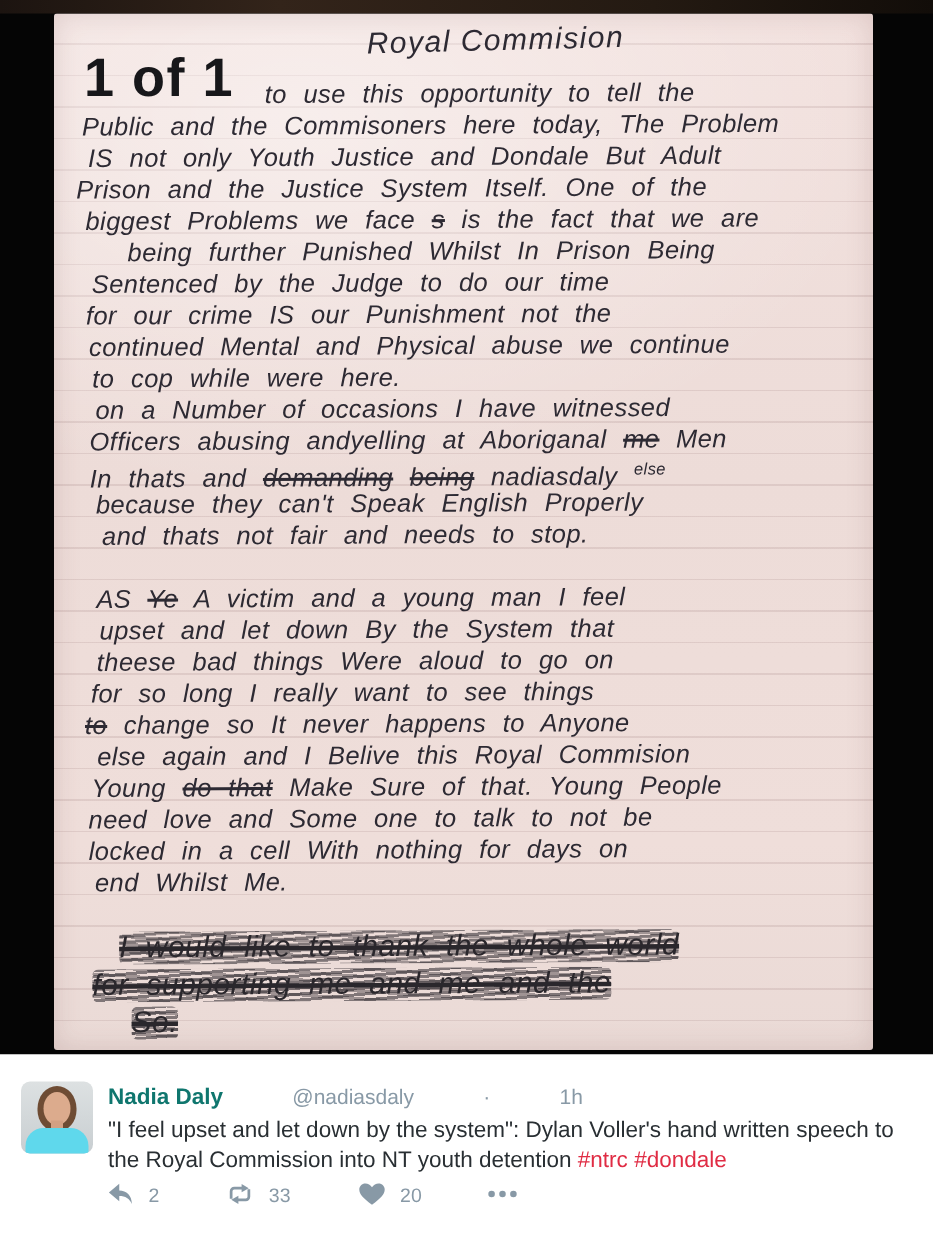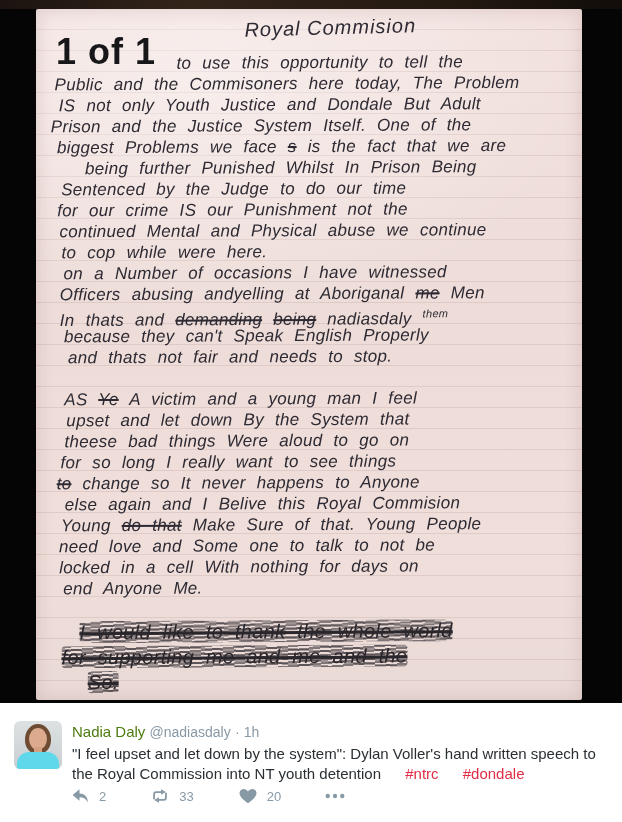--- a/index.html
+++ b/index.html
@@ -42,26 +42,26 @@
             overflow:hidden; background:linear-gradient(180deg,#dde1e2,#c8ced1); }
   .avatar .hair { position:absolute; left:11px; top:3px; width:26px; height:30px;
                   border-radius:50% 50% 46% 46%; background:#6e4c34; }
   .avatar .face { position:absolute; left:15px; top:7px; width:18px; height:22px;
                   border-radius:50%; background:#dcab8d; }
   .avatar .neck { position:absolute; left:20px; top:26px; width:8px; height:8px; background:#d3a083; }
   .avatar .torso { position:absolute; left:3px; top:31px; width:42px; height:20px;
                    border-radius:12px 12px 0 0; background:#5fd8ec; }
 
   .tweet-header { position:absolute; left:72px; top:20px; font-size:15px; white-space:nowrap; }
-  .author { font-weight:normal; color:#4d7c0f;margin-top:16px; }
-  .meta { color:#8899a6; font-size:14px; }
+  .author { font-weight:bold; color:#0f766e;margin-top:16px; }
+  .meta { color:#8899a6; font-size:14px;margin-left:42px; }
 
   .tweet-text { position:absolute; left:72px; top:41px; width:540px; font-size:15px;
                 line-height:20px; color:#292f33; }
-  .hashtag { color:#e02c44;margin-left:20px; }
+  .hashtag { color:#e02c44; }
 
   .actions { position:absolute; left:70px; top:85px; display:flex; align-items:center;
              color:#8899a6; }
   .action { display:flex; align-items:center; margin-right:44px; cursor:pointer; }
   .action .ico { width:20px; height:16px; margin-right:9px; color:#8899a6; }
   .action .cnt { font-size:13px; color:#8899a6; }
   .ico svg { display:block; width:100%; height:100%; }
 </style>
 </head>
 <body>
@@ -79,34 +79,34 @@
             <div class="hw-line" style="padding-left: 10px;"><span>IS not only Youth Justice and Dondale But Adult</span> </div>
             <div class="hw-line" style="padding-left: 2px;"><span>Prison and the Justice System Itself. One of the</span> </div>
             <div class="hw-line" style="padding-left: 8px;"><span>biggest Problems we face</span> <span class="struck">s</span> <span>is the fact that we are</span> </div>
             <div class="hw-line" style="padding-left: 36px;"><span>being further Punished Whilst In Prison Being</span> </div>
             <div class="hw-line" style="padding-left: 12px;"><span>Sentenced by the Judge to do our time</span> </div>
             <div class="hw-line" style="padding-left: 8px;"><span>for our crime IS our Punishment not the</span> </div>
             <div class="hw-line" style="padding-left: 10px;"><span>continued Mental and Physical abuse we continue</span> </div>
             <div class="hw-line" style="padding-left: 12px;"><span>to cop while were here.</span> </div>
             <div class="hw-line" style="padding-left: 14px;"><span>on a Number of occasions I have witnessed</span> </div>
             <div class="hw-line" style="padding-left: 10px;"><span>Officers abusing andyelling at Aboriganal</span> <span class="struck">me</span> <span>Men</span> </div>
-            <div class="hw-line" style="padding-left: 10px;"><span>In thats and</span> <span class="struck">demanding</span> <span class="struck">being</span> <span>nadiasdaly</span> <span class="sup">them</span> </div>
+            <div class="hw-line" style="padding-left: 10px;"><span>In thats and</span> <span class="struck">demanding</span> <span class="struck">being</span> <span>nadiasdaly</span> <span class="sup">else</span> </div>
             <div class="hw-line" style="padding-left: 14px;"><span>because they can't Speak English Properly</span> </div>
             <div class="hw-line" style="padding-left: 18px;"><span>and thats not fair and needs to stop.</span> </div>
             <div class="hw-line" style="padding-left: 0px;">&nbsp;</div>
             <div class="hw-line" style="padding-left: 14px;"><span>AS</span> <span class="struck">Ye</span> <span>A victim and a young man I feel</span> </div>
             <div class="hw-line" style="padding-left: 16px;"><span>upset and let down By the System that</span> </div>
             <div class="hw-line" style="padding-left: 14px;"><span>theese bad things Were aloud to go on</span> </div>
             <div class="hw-line" style="padding-left: 10px;"><span>for so long I really want to see things</span> </div>
             <div class="hw-line" style="padding-left: 6px;"><span class="struck">to</span> <span>change so It never happens to Anyone</span> </div>
             <div class="hw-line" style="padding-left: 14px;"><span>else again and I Belive this Royal Commision</span> </div>
             <div class="hw-line" style="padding-left: 10px;"><span>Young</span> <span class="struck">do that</span> <span>Make Sure of that. Young People</span> </div>
             <div class="hw-line" style="padding-left: 8px;"><span>need love and Some one to talk to not be</span> </div>
             <div class="hw-line" style="padding-left: 8px;"><span>locked in a cell With nothing for days on</span> </div>
-            <div class="hw-line" style="padding-left: 12px;"><span>end Anyone Me.</span> </div>
+            <div class="hw-line" style="padding-left: 12px;"><span>end Whilst Me.</span> </div>
             <div class="hw-line" style="padding-left: 0px;">&nbsp;</div>
             <div class="hw-line scribble-row" style="padding-left: 28px;"><span class="scribbled">I would like to thank the whole world</span> </div>
             <div class="hw-line scribble-row" style="padding-left: 10px;"><span class="scribbled">for supporting me and me and the</span> </div>
             <div class="hw-line scribble-row" style="padding-left: 36px;"><span class="scribbled">So.</span> </div>
           </div>
       </div>
     </div>
     <div class="page-badge">1 of 1</div>
   </div>
 

